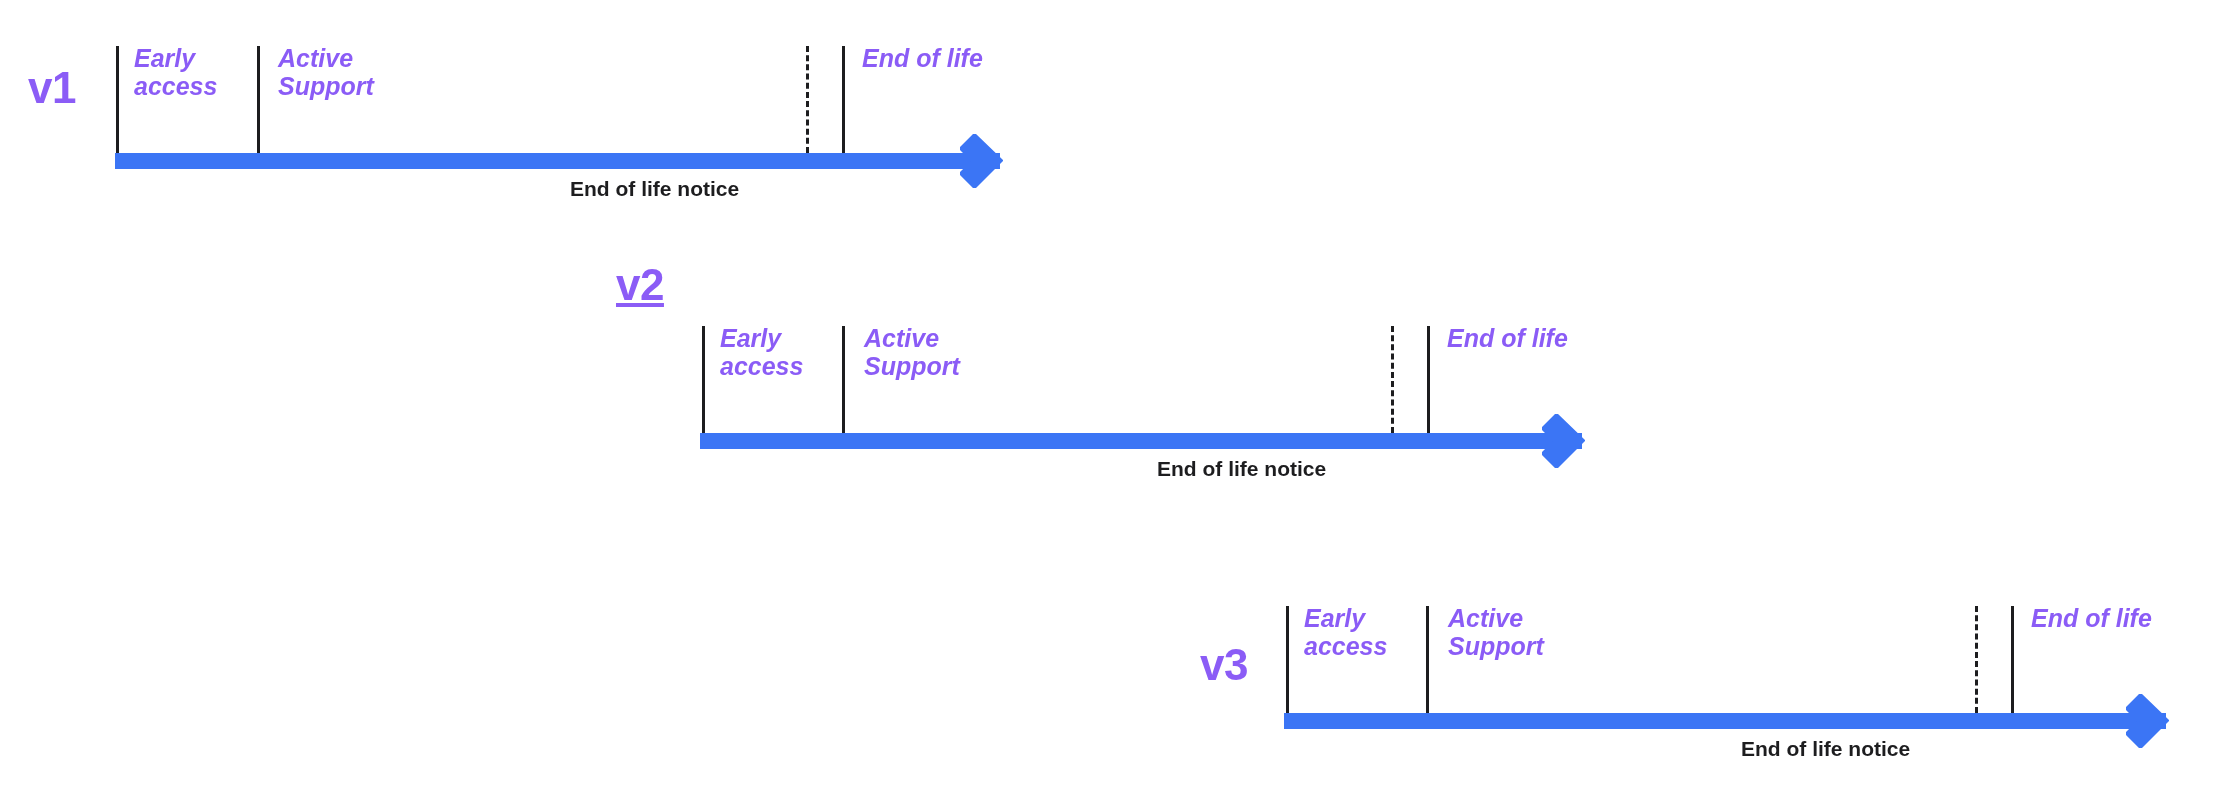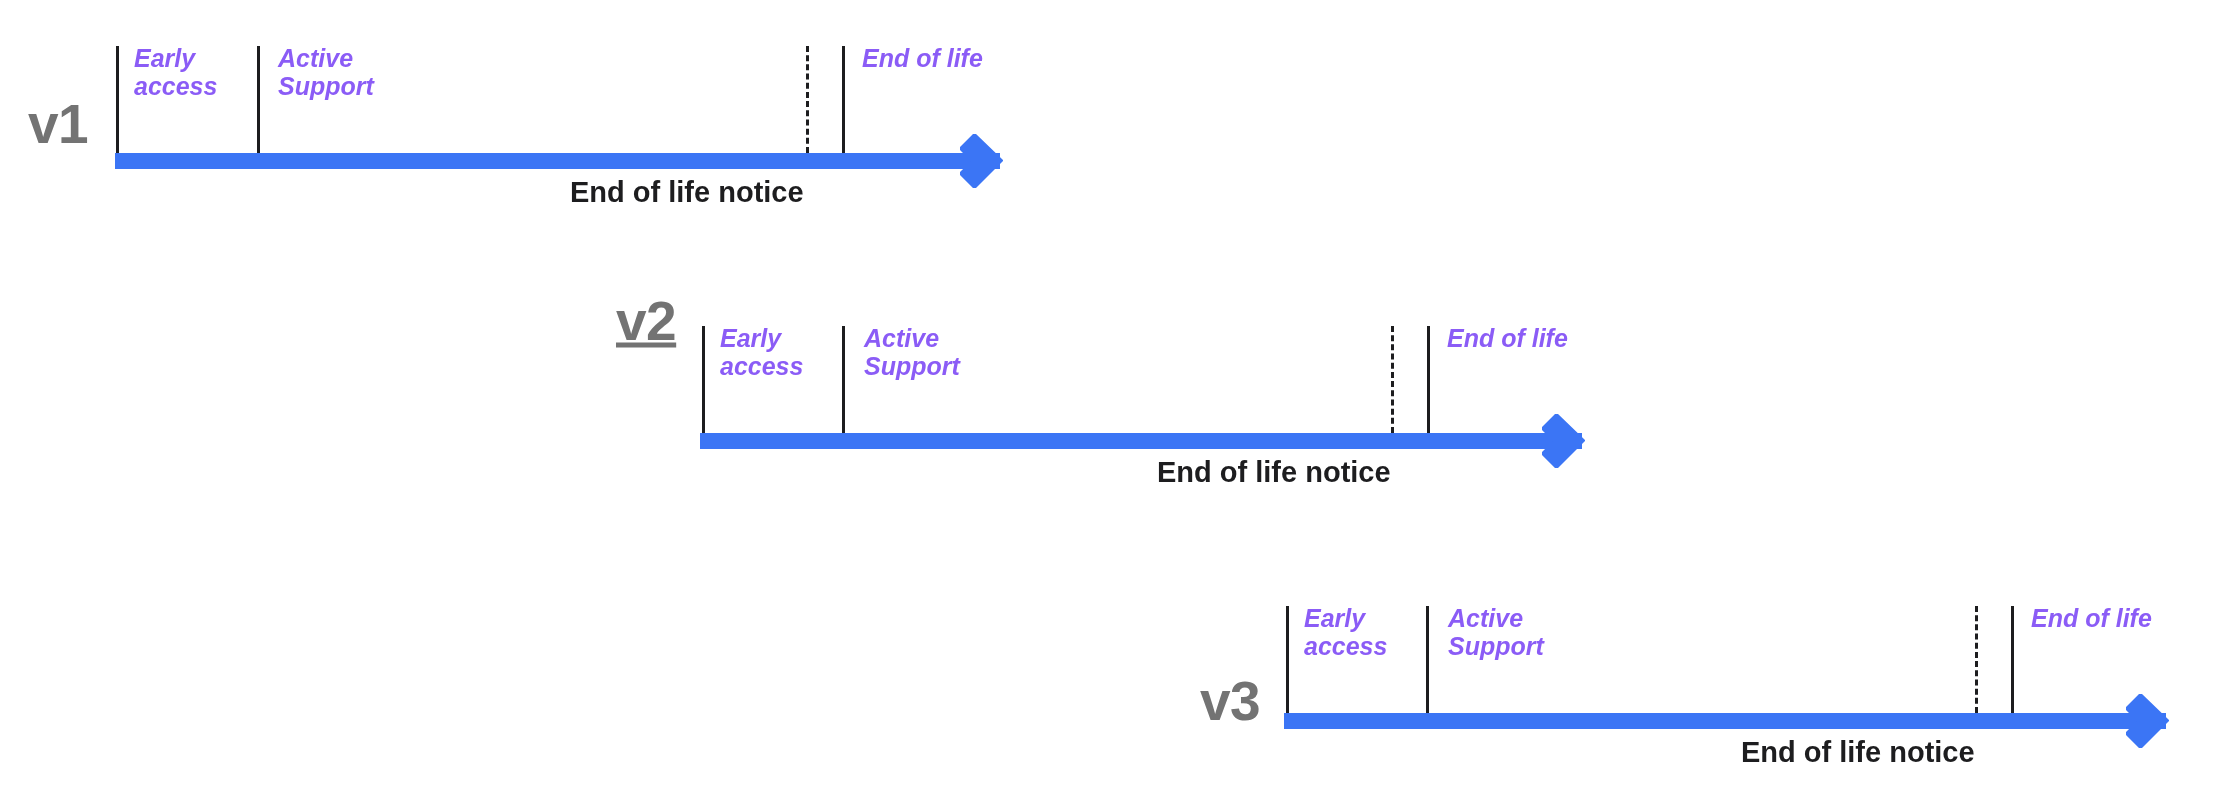--- a/index.html
+++ b/index.html
@@ -25,28 +25,27 @@
   
   .timeline-row {
     position: absolute;
     left: 0;
     top: 0;
   }
 
   
   .version-label {
     position: absolute;
-    font-size: 55px;
+    font-size: 44px;
     font-weight: 700;
     line-height: 1;
     letter-spacing: -0.5px;
-    color: #737373;
+    color: #8b5cf6;
     white-space: nowrap;
     transform: translateY(-50%);
-    margin-top: 36px;
   }
 
   
   .divider {
     position: absolute;
     width: 3px;
     background: #1d1d1f;
   }
 
   
@@ -86,21 +85,21 @@
     width: 58px;
     height: 58px;
     transform: translateY(-50%);
     pointer-events: none;
   }
   .arrow-head svg { display: block; width: 100%; height: 100%; }
 
   
   .notice-label {
     position: absolute;
-    font-size: 29px;
+    font-size: 21px;
     font-weight: 700;
     line-height: 1.1;
     color: #1d1d1f;
     white-space: nowrap;
   }
 </style>
 </head>
 <body>
 
 <div id="canvas" style="width: 2228px; height: 812px; background: rgb(255, 255, 255);">

